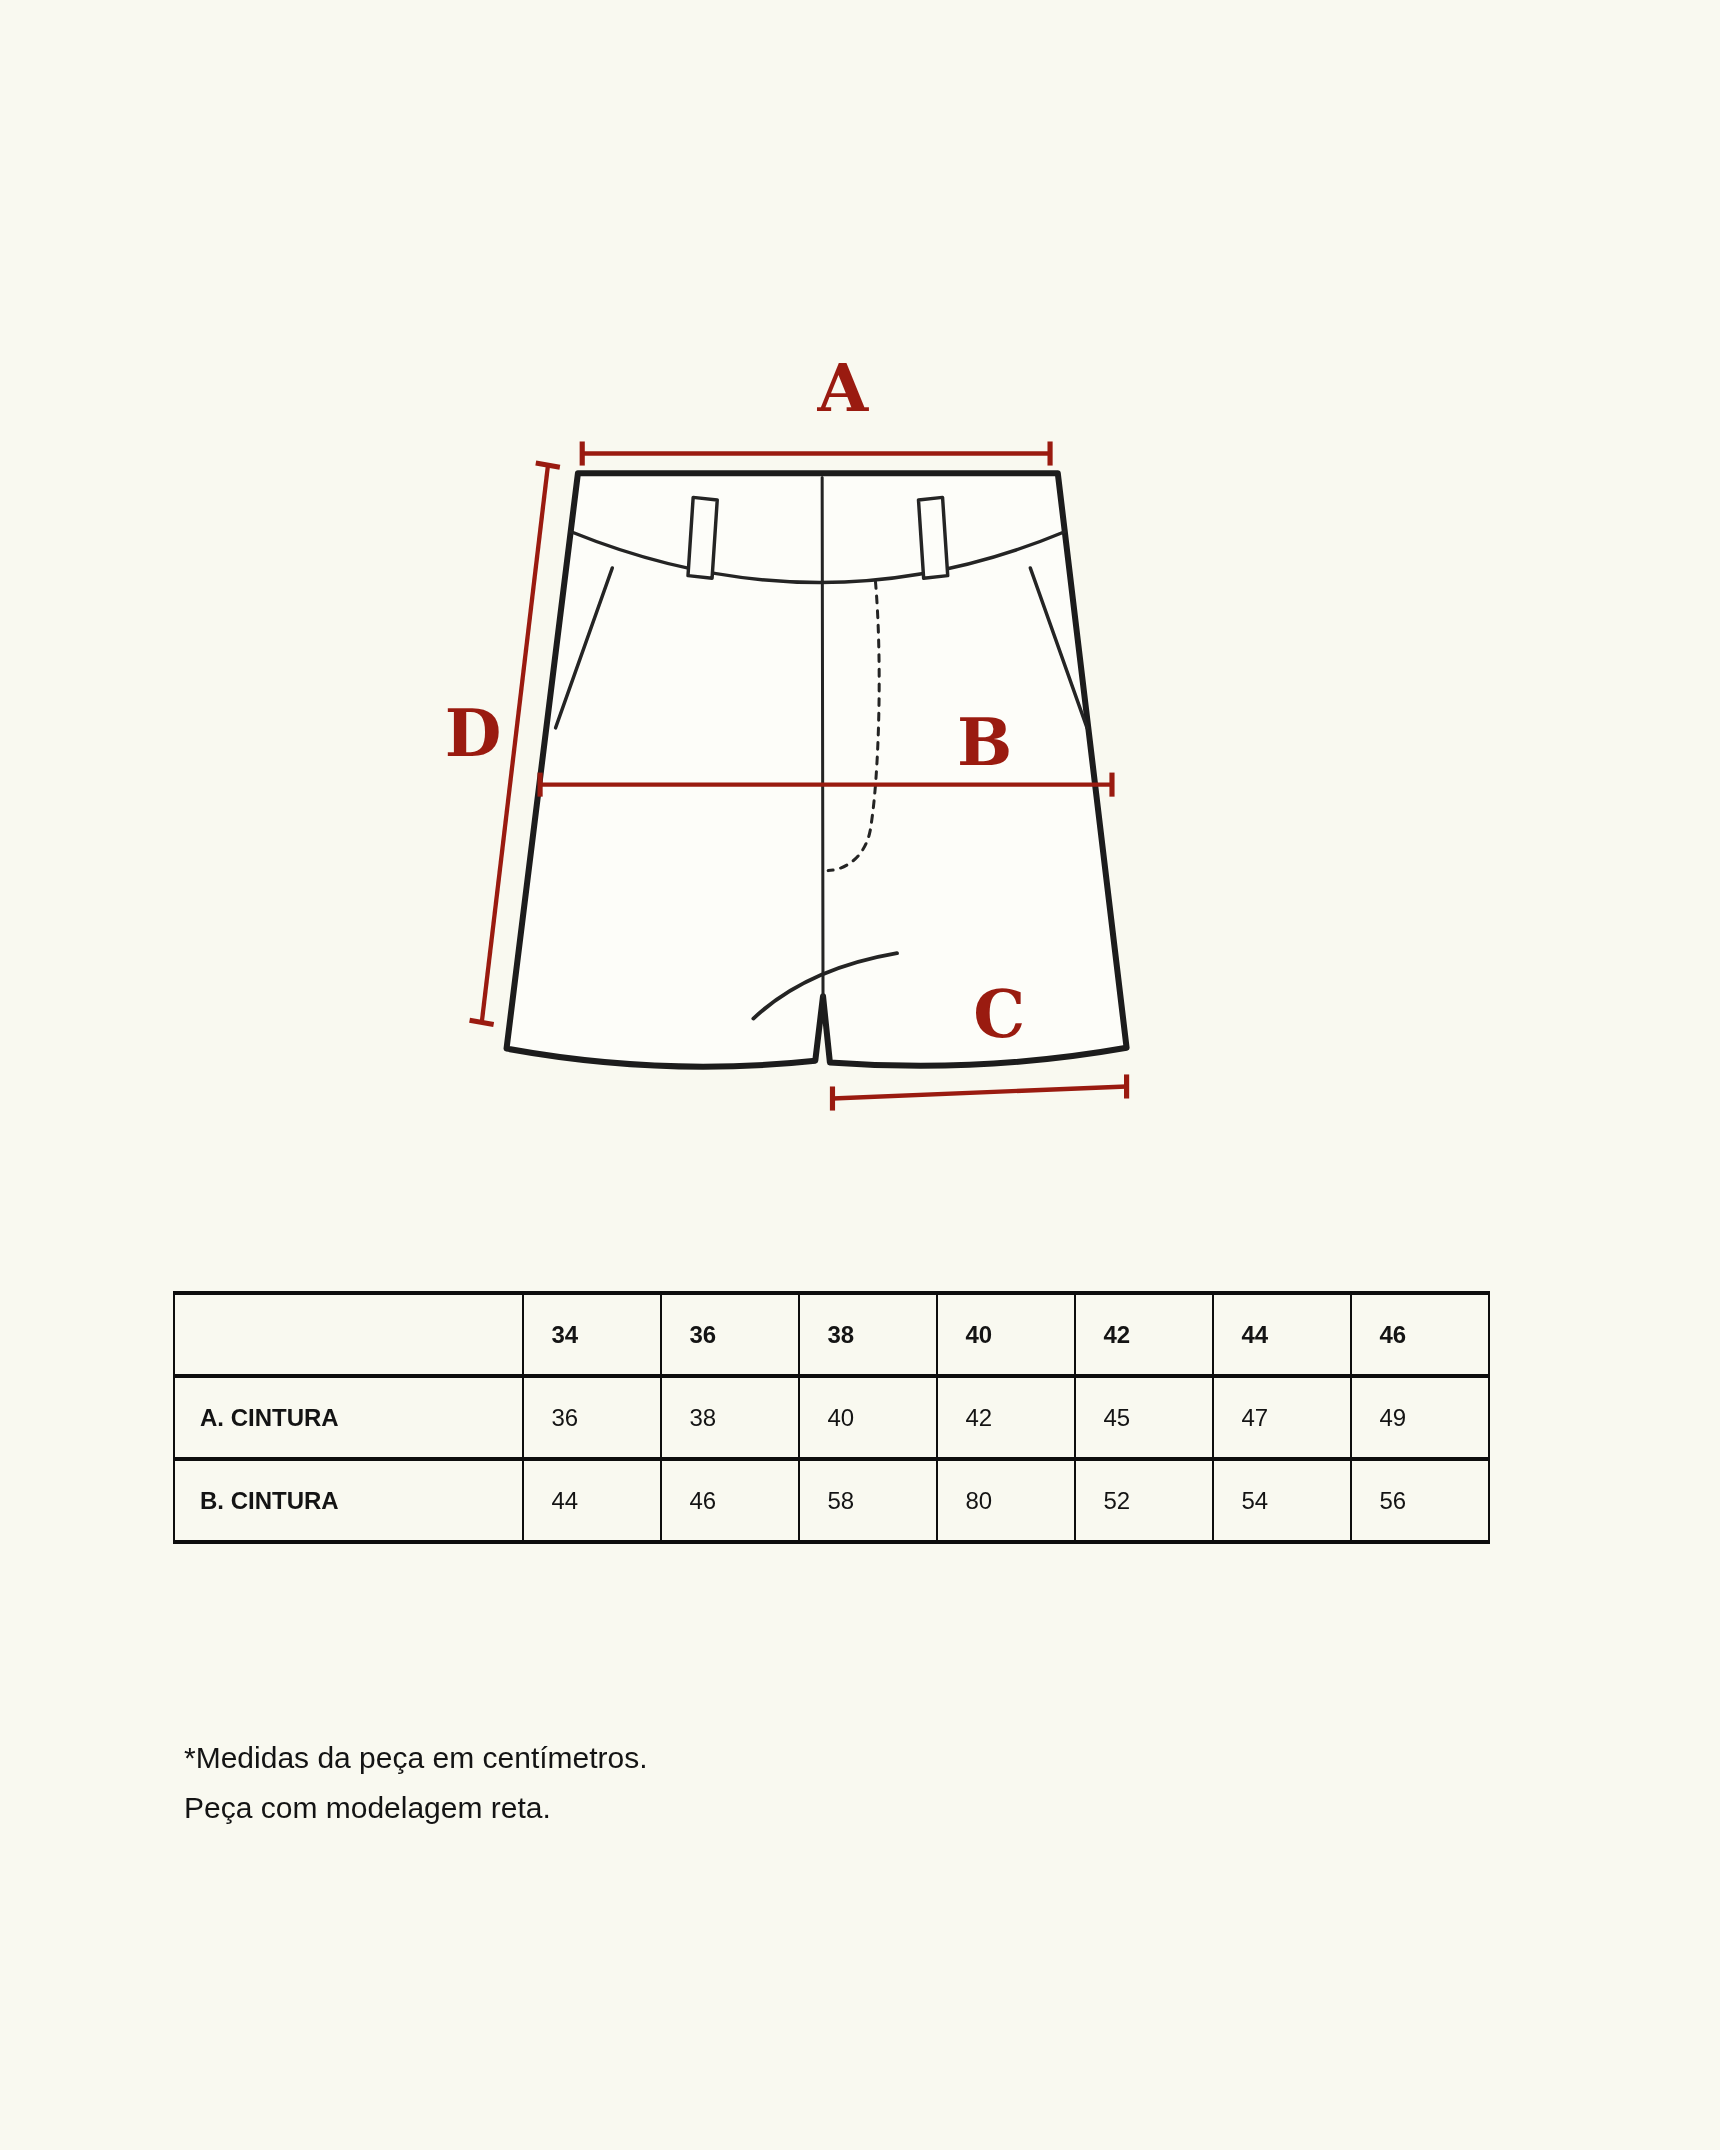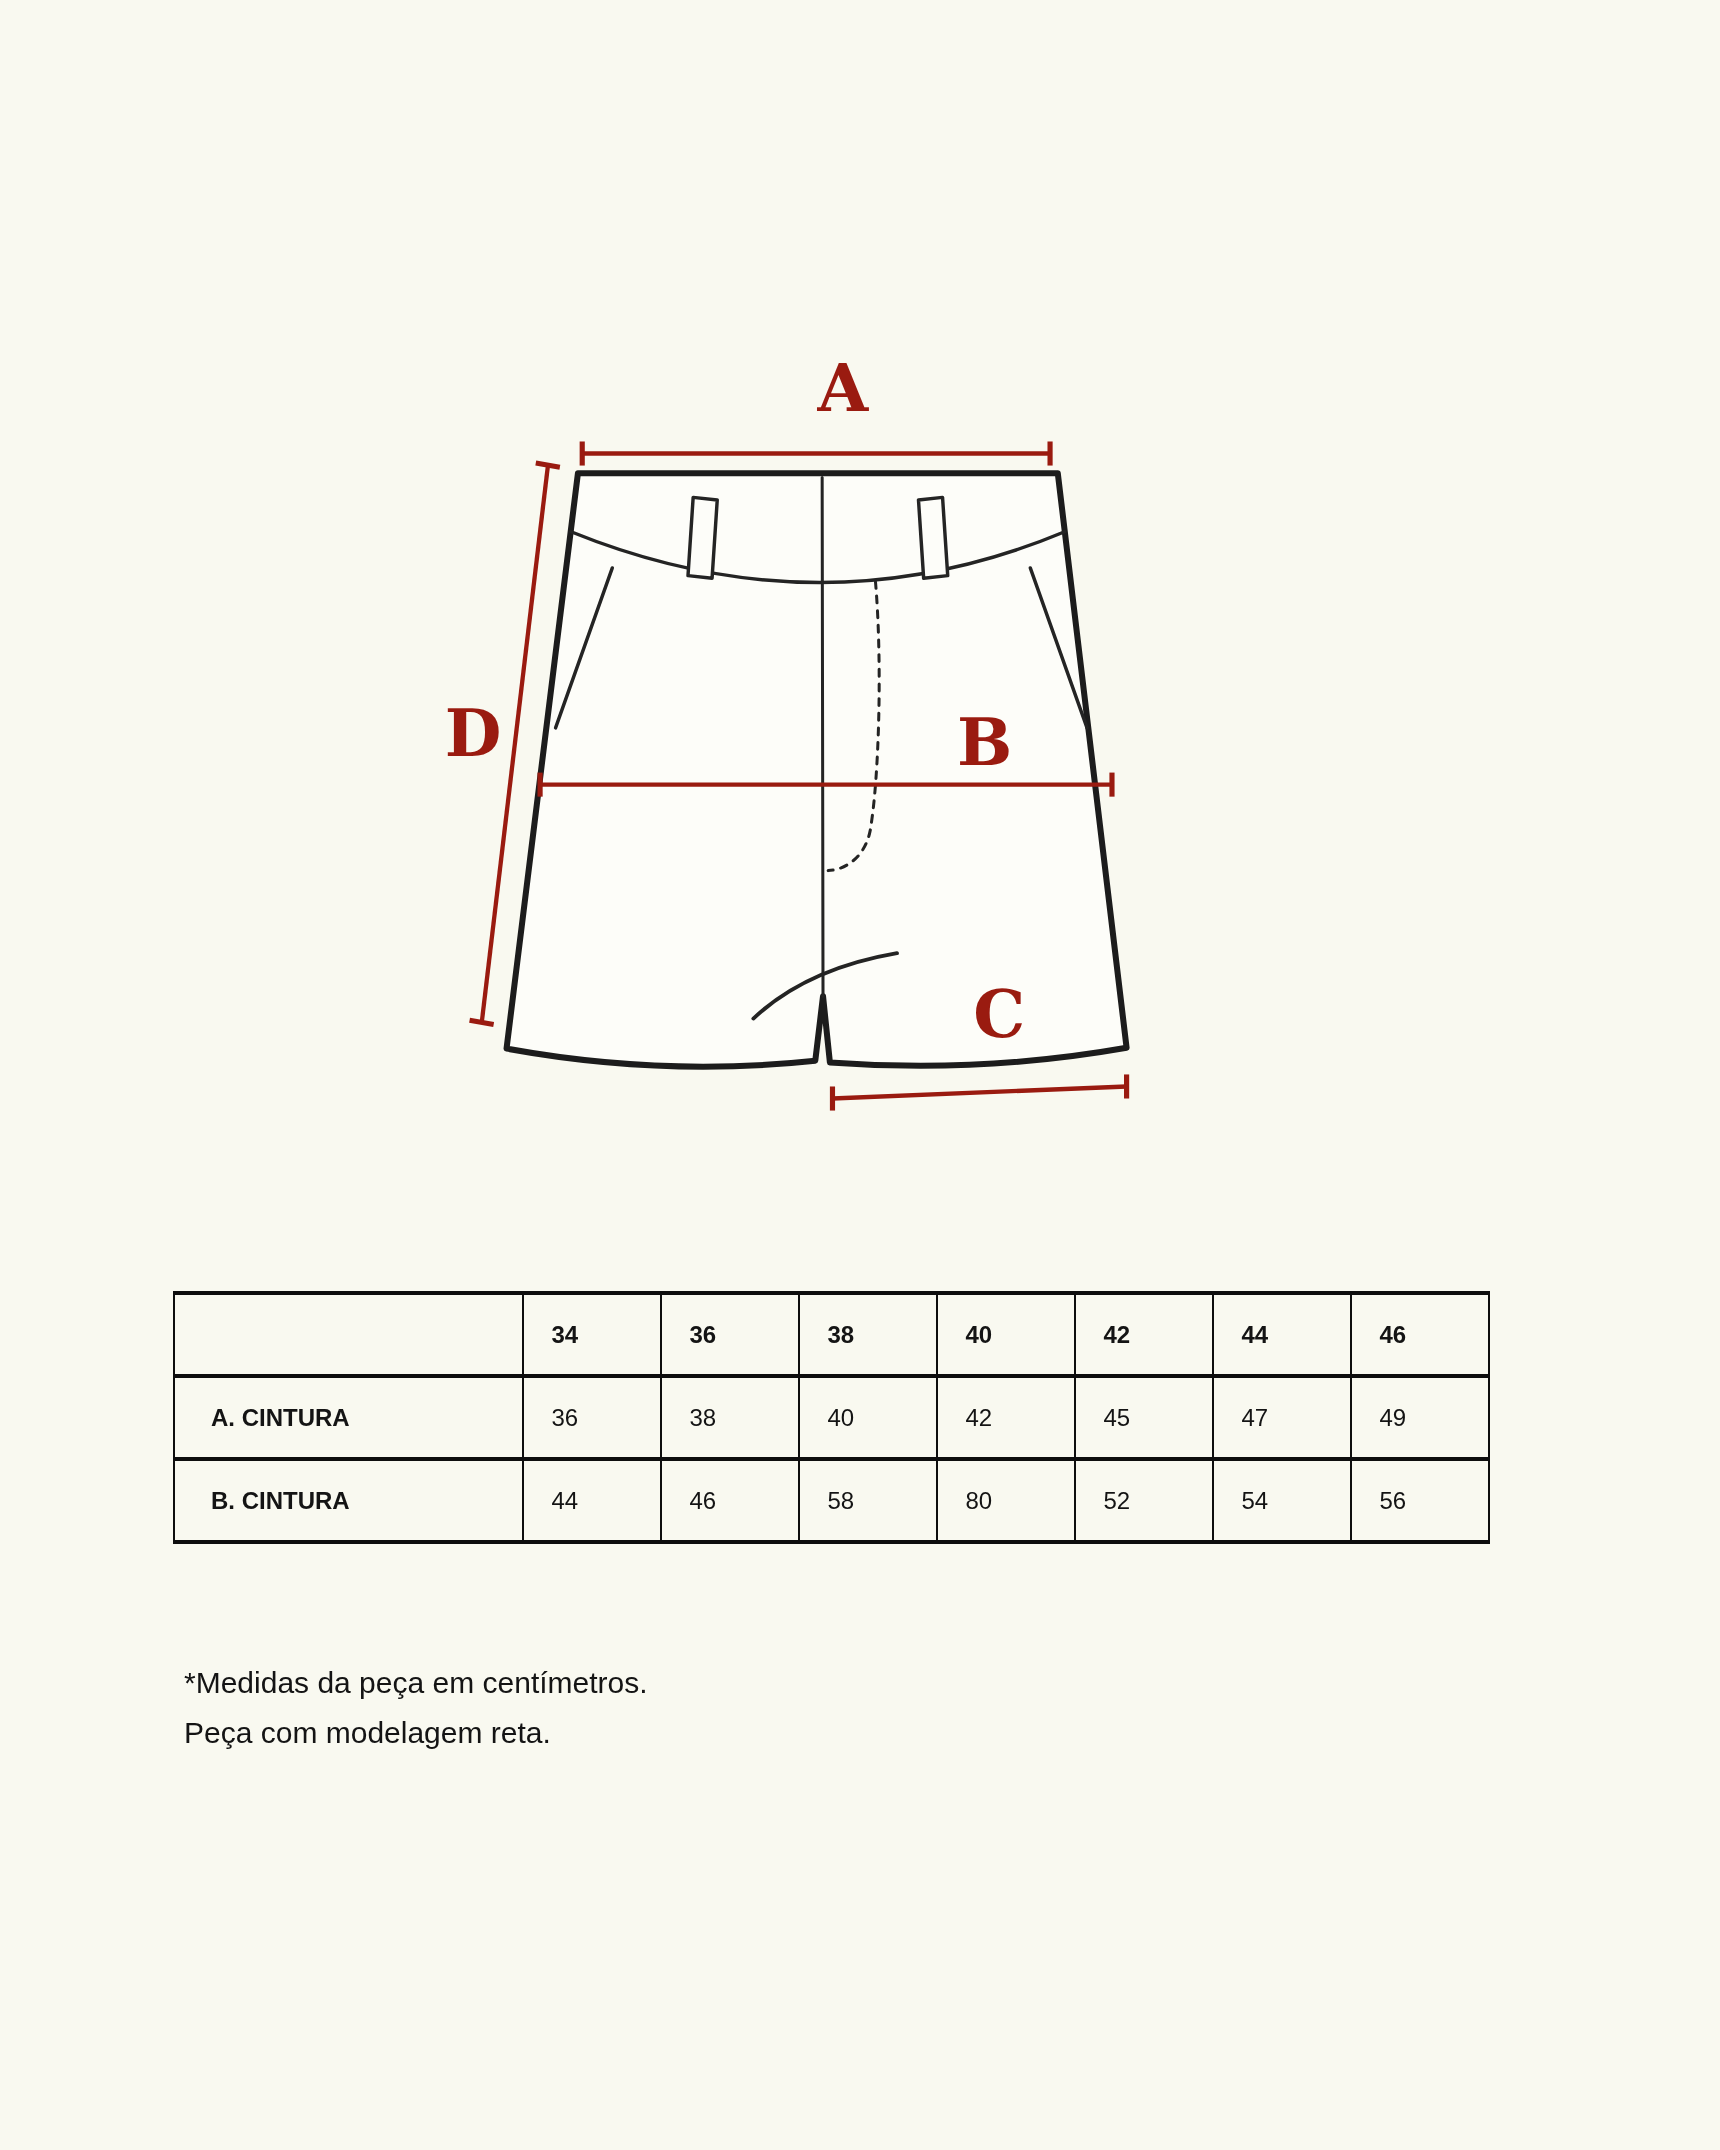--- a/index.html
+++ b/index.html
@@ -49,26 +49,26 @@
     border-top-width:4.3px;
     border-bottom-width:4.3px;
     height:83px;
     vertical-align:middle;
     text-align:left;
     font-size:24px;
     background:transparent;
   }
   #size-table thead th{font-weight:bold;padding-left:27.5px;}
   #size-table th.corner{padding-left:20.6px;}
-  #size-table tbody th{font-weight:bold;padding-left:36px;}
+  #size-table tbody th{font-weight:bold;padding-left:25px;}
   #size-table tbody td{font-weight:normal;padding-left:27.5px;}
 
   
   #notes{
-    position:absolute;left:184px;top:1658px;
+    position:absolute;left:184px;top:1733px;
     font-size:30px;line-height:50px;
   }
   #notes p{margin:0;}
 </style>
 </head>
 <body>
 
 <div id="stage">
 
   <svg id="diagram-svg" viewBox="450 380 1000 980" aria-hidden="true">

